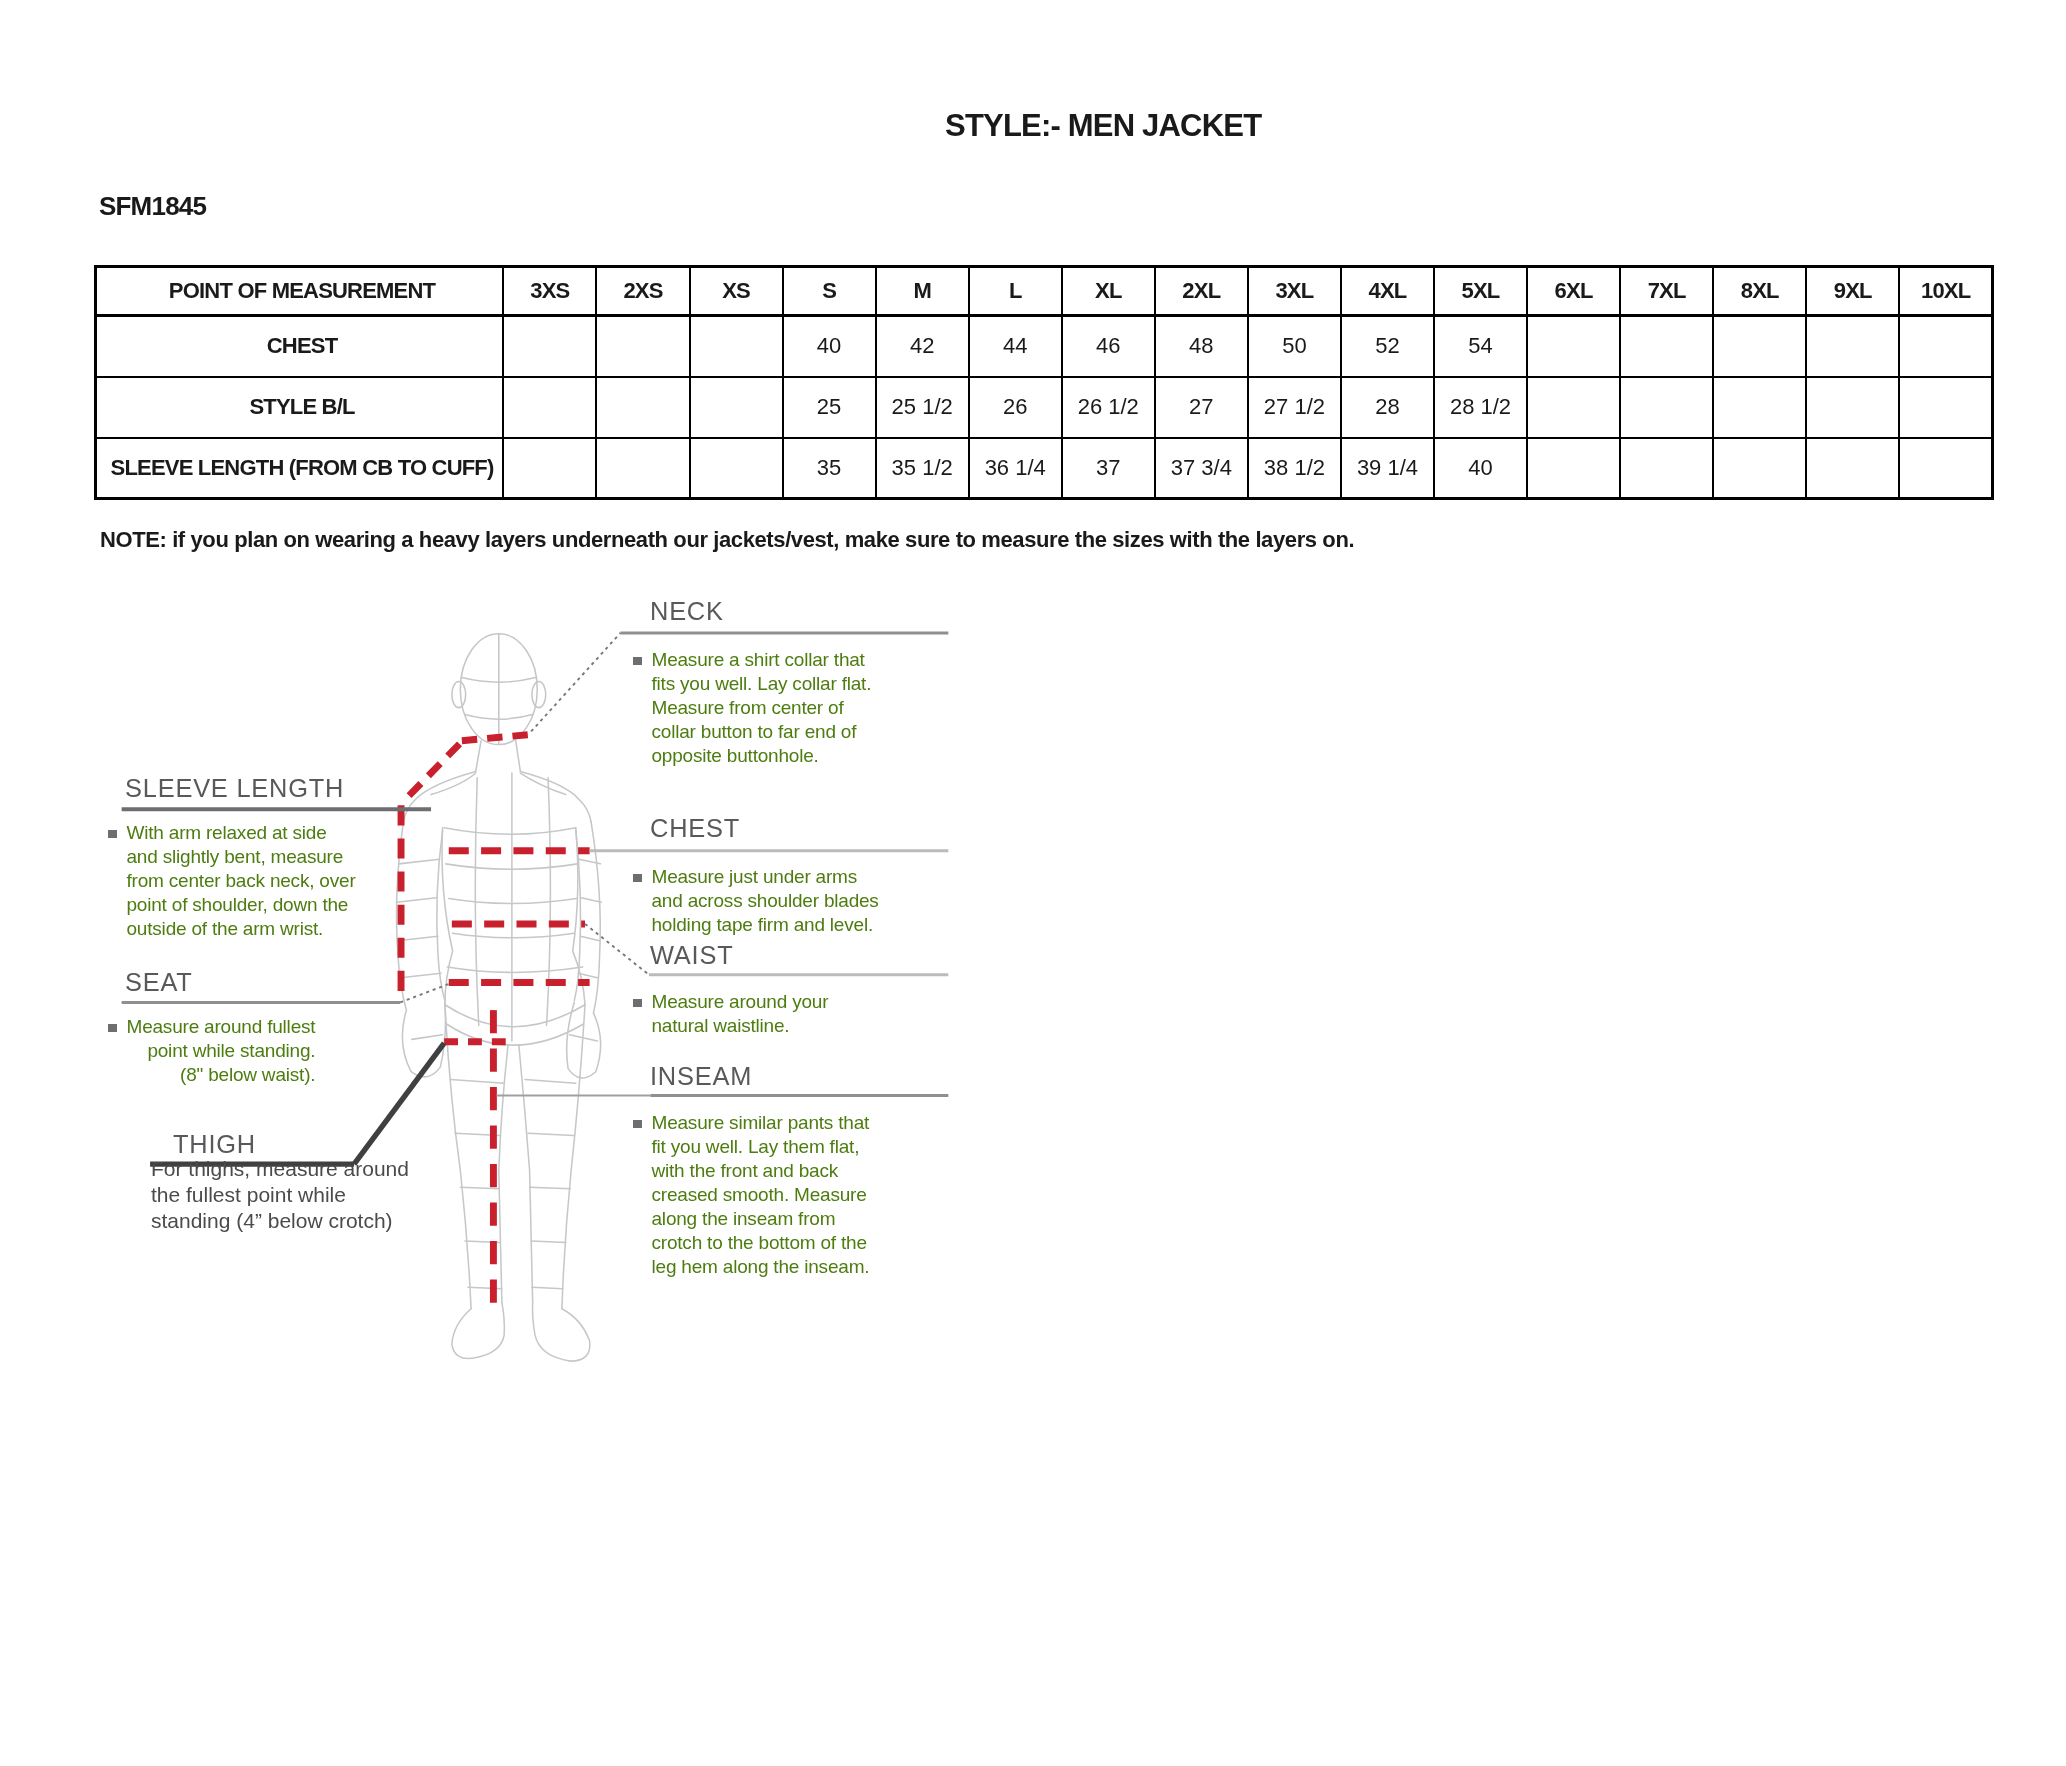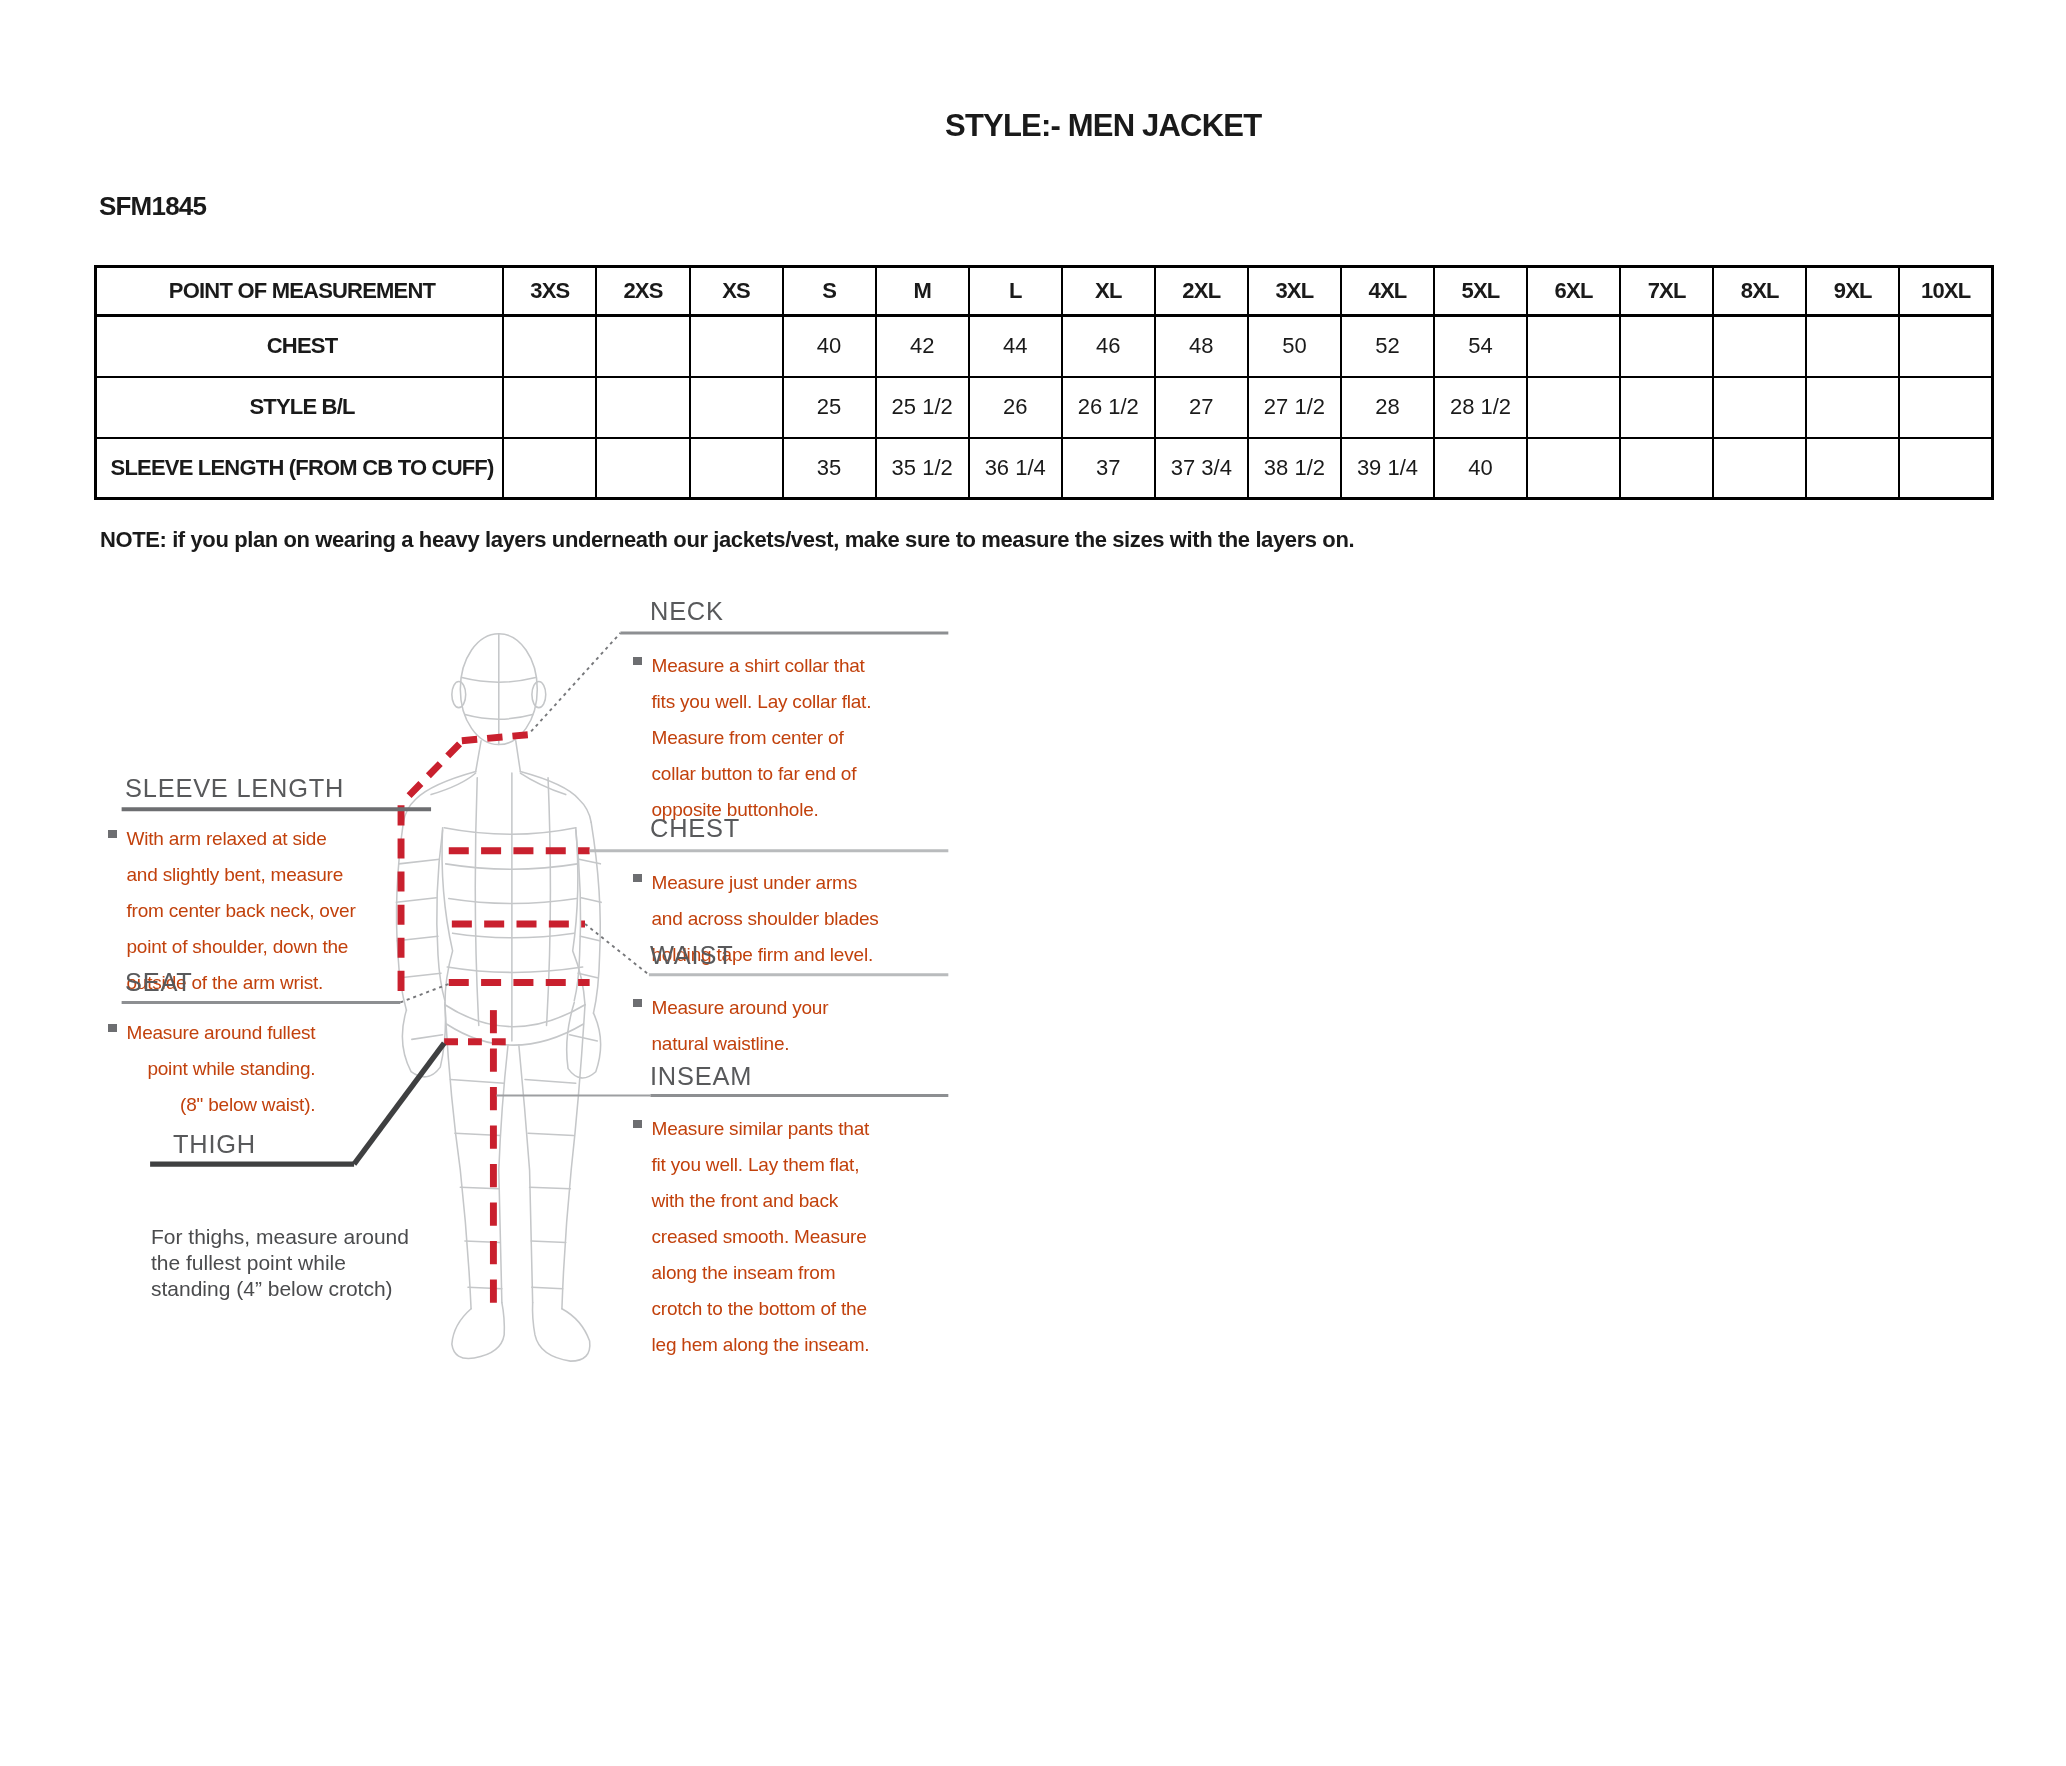--- a/index.html
+++ b/index.html
@@ -52,21 +52,21 @@
   .sec .hd{
     font-size:25.4px;color:#58595b;letter-spacing:0.8px;
     font-weight:normal;white-space:nowrap;
   }
   .sec .desc-row{display:flex;align-items:flex-start;}
   .sec .bullet{
     flex:0 0 auto;width:8.5px;height:8.5px;background:#6d6e71;
     margin:8.5px 10px 0 0;
   }
   .sec .desc{
-    font-size:19px;line-height:36px;color:#c2410c;
+    font-size:19px;line-height:24px;color:#4d7c0f;
     white-space:pre-line;letter-spacing:-0.2px;
   }
   .sec.dark .desc{color:#4a4b4d;font-size:21px;line-height:26px;letter-spacing:0;}
 </style>
 </head>
 <body>
 
 <div class="page">
 
   <div class="doc-title">STYLE:- MEN JACKET</div>
@@ -350,21 +350,21 @@
       <span class="bullet"></span>
       <div class="desc">Measure around fullest
 point while standing.
 (8" below waist).</div>
     </div>
   </div>
 
   <div class="sec" style="left:151px;top:1130px;width:354px;margin-left:22px;">
     <div class="hd">THIGH</div>
   </div>
-  <div class="sec dark" style="left:151px;top:1224px;width:362px;">
+  <div class="sec dark" style="left:151px;top:1156px;width:362px;">
     <div class="desc-row">
       <div class="desc">For thighs, measure around
 the fullest point while
 standing (4” below crotch)</div>
     </div>
   </div>
 
 </div>
 
 

